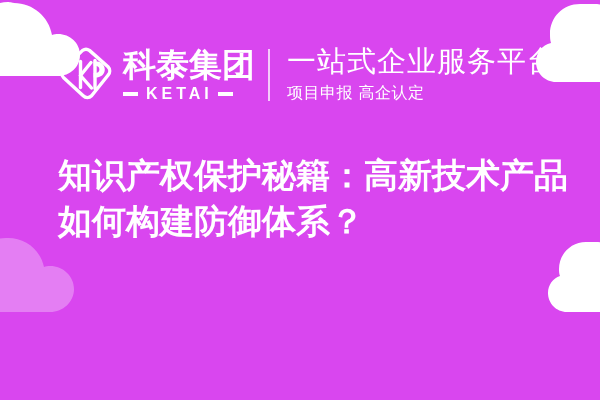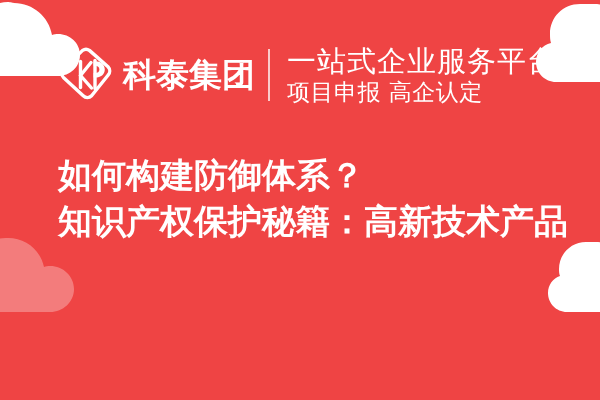--- a/index.html
+++ b/index.html
@@ -10,21 +10,21 @@
     width: 600px;
     height: 400px;
     overflow: hidden;
     font-family: "Liberation Sans", "DejaVu Sans", sans-serif;
   }
 
   #banner {
     position: relative;
     width: 600px;
     height: 400px;
-    background: #ef4444;
+    background: #d946ef;
     overflow: hidden;
   }
 
   
   .cloud {
     position: absolute;
     pointer-events: none;
   }
   .cloud svg { display: block; }
 
@@ -112,21 +112,21 @@
   #tagline-main {
     color: #ffffff;
     font-size: 29px;
     line-height: 33px;
     letter-spacing: 1px;
     white-space: nowrap;
     font-family: "DejaVu Sans", "Liberation Sans", sans-serif;
   }
   #tagline-sub {
     color: #ffffff;
-    font-size: 23px;
+    font-size: 16px;
     line-height: 25px;
     margin-top: 2px;
     letter-spacing: .5px;
     white-space: nowrap;
     font-family: "DejaVu Serif", "Liberation Serif", serif;
   }
 
   
   #title-block {
     position: absolute;
@@ -185,30 +185,35 @@
             <path d="M22.5 28.5L33 15.5"></path>
             <path d="M22.5 28.5L33.5 41"></path>
             <path d="M37 13.5v28"></path>
           </g>
           <path fill="#ffffff" d="M37.2 14.2c5.6 0 9.6 3.4 9.6 8.2s-4 8.2-9.6 8.2h-1.6v-4.6h1.4c2.6 0 4.4-1.4 4.4-3.6s-1.8-3.6-4.4-3.6h-1.4v-4.6z"></path>
         </svg>
       </div>
 
       <div id="logo-wordmark">
         <div id="logo-cn">科泰集团</div>
+        <div id="logo-en-row">
+          <span class="logo-rule"></span>
+          <span id="logo-en">KETAI</span>
+          <span class="logo-rule"></span>
+        </div>
       </div>
     </div>
 
     <div id="header-divider"></div>
 
     <div id="tagline-block">
       <div id="tagline-main">一站式企业服务平台</div>
       <div id="tagline-sub">项目申报 高企认定</div>
     </div>
 
   </div>
 
   <div id="title-block">
+    <div class="title-line">知识产权保护秘籍：高新技术产品</div>
     <div class="title-line">如何构建防御体系？</div>
-    <div class="title-line">知识产权保护秘籍：高新技术产品</div>
   </div>
 
 </div>
 
 </body></html>

